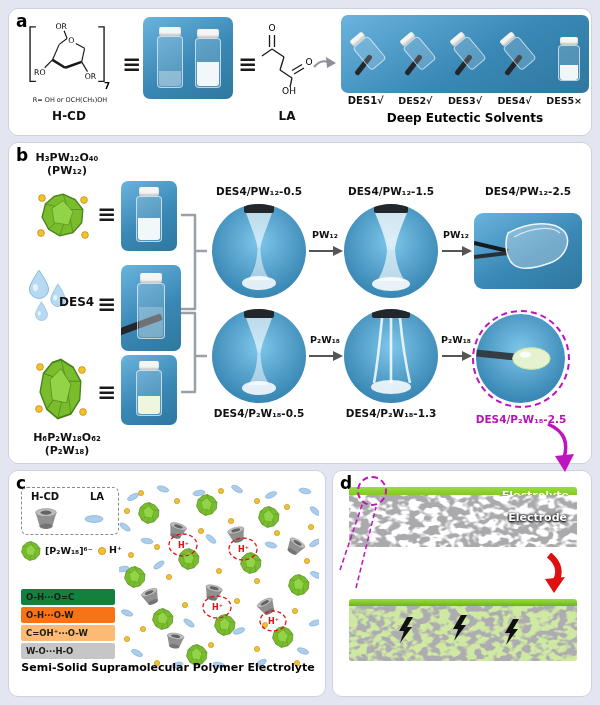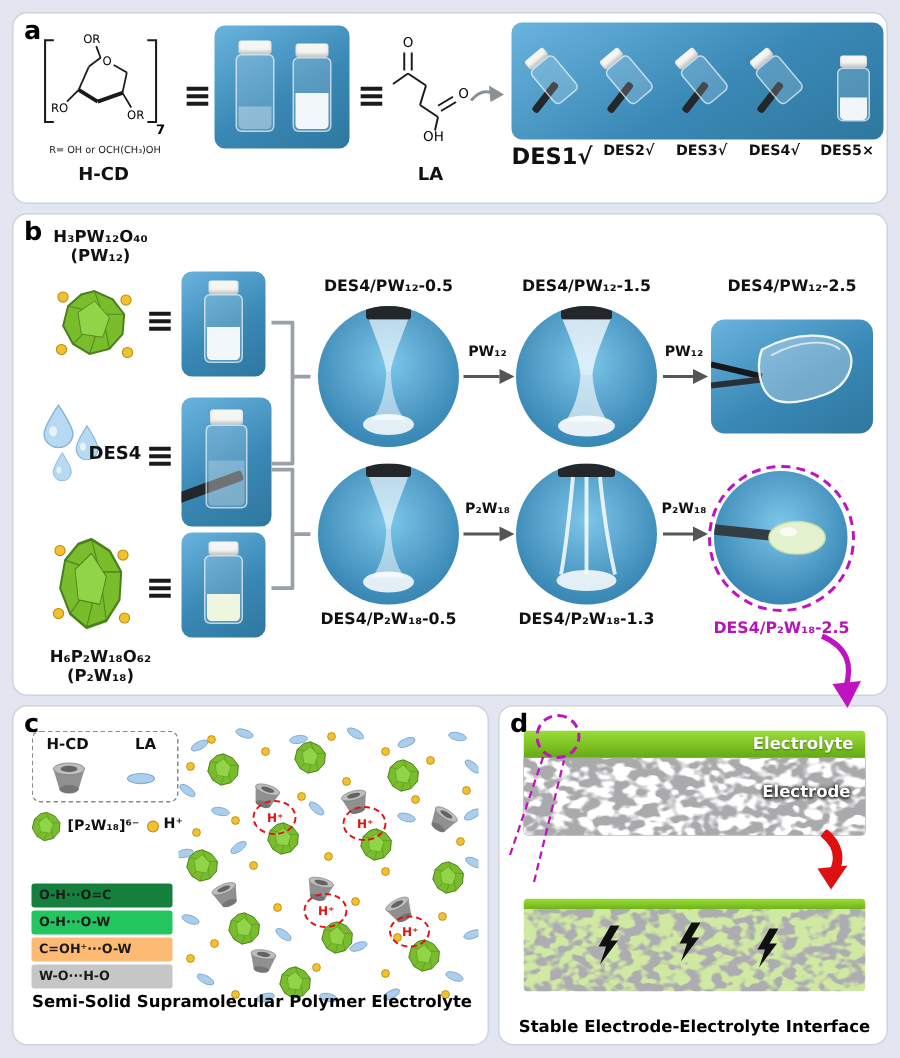--- a/index.html
+++ b/index.html
@@ -19,21 +19,21 @@
   .photo { position:absolute; background:linear-gradient(150deg,#6ab4de 0%,#3a88b6 55%,#2e789f 100%); border-radius:7px; overflow:hidden; }
   .vcap { position:absolute; background:#f5f5f3; border-radius:2px; box-shadow:inset 0 -2px 2px rgba(0,0,0,.18); }
   .vbody { position:absolute; background:rgba(255,255,255,.16); border:1.5px solid rgba(255,255,255,.62); border-radius:4px; }
   .vfill { position:absolute; background:rgba(255,255,255,.92); border-radius:0 0 3px 3px; }
   .tvial { position:absolute; width:44px; height:44px; transform:rotate(-40deg); }
   .clamp { position:absolute; background:#23272b; border-radius:2px; }
   .circlephoto { position:absolute; border-radius:50%; background:radial-gradient(circle at 50% 40%, #7ec6ea 0%, #3c8ab7 70%, #2f7dab 100%); overflow:hidden; }
   .sample-label { position:absolute; font-size:10.5px; font-weight:bold; text-align:center; color:#111; }
   .arrow-label { position:absolute; font-size:9.5px; font-weight:bold; text-align:center; color:#111; }
   .irow { position:relative; width:94px; height:16px; line-height:16px; margin-bottom:2px; font-size:8.5px; font-weight:bold; padding-left:5px; color:#1a1a1a; border-radius:2px; }
-  .r0 { background:#15803d; } .r1 { background:#22c55e; } .r2 { background:#fdba74; } .r3 { background:#c6c6c6; }
+  .r0 { background:#15803d; } .r1 { background:#f97316; } .r2 { background:#fdba74; } .r3 { background:#c6c6c6; }
   .caption { position:absolute; font-weight:bold; text-align:center; color:#000; }
   .dashed-magenta { border:2.5px dashed #c013c0; border-radius:50%; }
   svg { display:block; }
 </style>
 </head>
 <body>
 
 <svg width="0" height="0" style="position:absolute">
   <defs>
     <symbol id="pom" viewBox="0 0 40 40" preserveAspectRatio="none">
@@ -144,26 +144,27 @@
       <div class="vcap" style="left:13px;top:2px;width:16px;height:7px;"></div>
         <div class="vbody" style="left:11px;top:9px;width:20px;height:30px;"></div>
     </div>
     <div>
       <div class="vcap" style="left:219px;top:22px;width:18px;height:8px;"></div>
       <div class="vbody" style="left:217px;top:30px;width:22px;height:36px;"></div>
       <div class="vfill" style="left:219px;top:50px;width:18px;height:15px;"></div>
     </div>
   </div>
   <div class="abs" style="left:332px;top:86px;width:248px;display:flex;">
-    <span class="bold center" style="flex:1;font-size:15px;">DES1√</span>
+    <span class="bold center" style="flex:1;font-size:10px;">DES1√</span>
     <span class="bold center" style="flex:1;font-size:9.5px;">DES2√</span>
     <span class="bold center" style="flex:1;font-size:9.5px;">DES3√</span>
     <span class="bold center" style="flex:1;font-size:9.5px;">DES4√</span>
     <span class="bold center" style="flex:1;font-size:9.5px;">DES5×</span>
   </div>
+  <div class="caption" style="left:332px;top:102px;width:248px;font-size:12px;">Deep Eutectic Solvents</div>
 </div>
 
 <div class="panel" style="left:8px;top:142px;width:584px;height:322px;">
   <span class="plabel">b</span>
 
   <div class="abs center" style="left:6px;top:8px;width:104px;">
     <div class="bold" style="font-size:11px;">H₃PW₁₂O₄₀</div>
     <div class="bold" style="font-size:11px;">(PW₁₂)</div>
   </div>
   <svg class="abs" style="left:28px;top:46px;" width="52" height="52" viewBox="0 0 52 52">
@@ -442,21 +443,21 @@
   <div class="caption" style="left:0;top:190px;width:318px;font-size:11px;">Semi-Solid Supramolecular Polymer Electrolyte</div>
 </div>
 
 <div class="panel" style="left:332px;top:470px;width:260px;height:227px;">
   <span class="plabel">d</span>
 
   <div class="abs" style="left:16px;top:16px;width:228px;height:70px;border-radius:3px;overflow:hidden;">
     <div class="abs" style="left:0;top:0;width:228px;height:18px;background:linear-gradient(180deg,#9ade3a,#66aa14);">
       <span class="abs bold" style="right:8px;top:2px;font-size:11px;color:#fff;text-shadow:0 1px 1px #3f7209;">Electrolyte</span>
     </div>
-    <div class="abs" style="left:0;top:18px;width:228px;height:52px;background:#0f172a;">
+    <div class="abs" style="left:0;top:8px;width:228px;height:52px;background:#a21caf;">
       <svg width="228" height="52">
           <rect width="228" height="52" fill="#ffffff"></rect>
           <rect width="228" height="52" filter="url(#pores1)"></rect>
         </svg>
       <span class="abs bold" style="right:10px;top:16px;font-size:11px;color:#fff;text-shadow:0 0 3px #000,0 1px 2px #000;">Electrode</span>
     </div>
   </div>
   <div class="abs dashed-magenta" style="left:24px;top:5px;width:30px;height:30px;border-width:2px;"></div>
 
   <svg class="abs" style="left:204px;top:82px;" width="34" height="42" viewBox="0 0 34 42">
@@ -472,21 +473,20 @@
     </svg>
     <svg class="abs" style="left:0;top:10px;" width="228" height="48" viewBox="0 0 228 48">
       <g fill="#101010">
         <path d="M58 8 L50 22 H55 L51 34 L63 18 H58 L64 8 Z"></path>
         <path d="M112 6 L104 20 H109 L105 32 L117 16 H112 L118 6 Z"></path>
         <path d="M164 10 L156 24 H161 L157 36 L169 20 H164 L170 10 Z"></path>
       </g>
     </svg>
   </div>
 
-  <div class="caption" style="left:0;top:207px;width:260px;font-size:11px;">Stable Electrode-Electrolyte Interface</div>
 </div>
 
 <svg class="abs" style="left:538px;top:418px;pointer-events:none;" width="50" height="60" viewBox="0 0 50 60">
   <path d="M10 6 C28 14 30 26 26 40" stroke="#c013c0" stroke-width="3.5" fill="none"></path>
   <polygon points="17,38 36,36 27,54" fill="#c013c0"></polygon>
 </svg>
 <svg class="abs" style="left:330px;top:470px;pointer-events:none;" width="60" height="130" viewBox="0 0 60 130">
   <line x1="10" y1="100" x2="33" y2="32" stroke="#c013c0" stroke-width="1.5" stroke-dasharray="5 3"></line>
   <line x1="26" y1="118" x2="46" y2="37" stroke="#c013c0" stroke-width="1.5" stroke-dasharray="5 3"></line>
 </svg>

